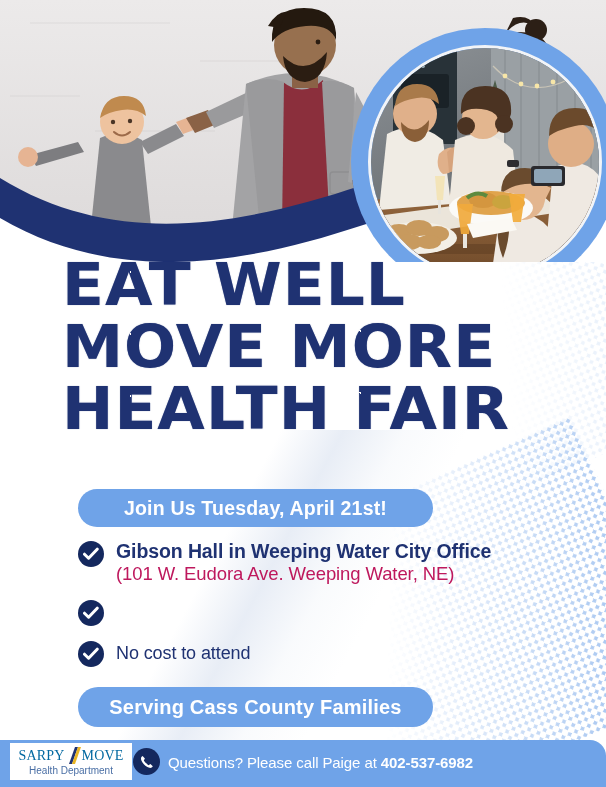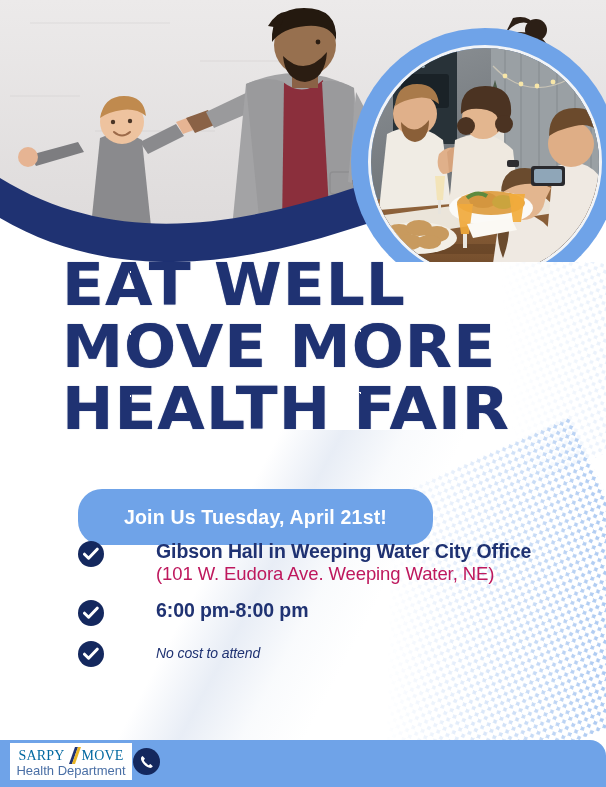--- a/index.html
+++ b/index.html
@@ -99,36 +99,36 @@
   .pill{
     position:absolute;
     background:#6FA3E8;
     color:#ffffff;
     border-radius:24px;
     display:flex; align-items:center; justify-content:center;
     font-weight:bold;
     letter-spacing:.2px;
     box-sizing:border-box;
   }
-  .pill-date{ left:78px; top:489px; width:355px; height:56px; font-size:19.5px; }
+  .pill-date{ left:78px; top:489px; width:355px; height:38px; font-size:19.5px; }
   .pill-serving{ left:78px; top:687px; width:355px; height:40px; font-size:20px; }
 
   
   .bullets{position:absolute;left:78px;top:540px;width:500px;}
   .b-row{display:flex; align-items:flex-start; margin-bottom:14px;}
   .b-ico{
     flex:0 0 auto; width:26px;height:26px;border-radius:50%;
     background:#14285E; margin-right:12px; margin-top:1px;
     position:relative;
   }
   .b-ico svg{position:absolute;left:5px;top:6px;}
-  .b-txt{color:#1F3272;margin-left:40px;}
+  .b-txt{color:#1F3272;}
   .b-strong{font-weight:bold;font-size:19.5px;line-height:22px;letter-spacing:-.1px;}
   .b-sub{font-size:18.5px;line-height:23px;font-weight:normal;color:#be185d;letter-spacing:-.1px;}
-  .b-normal{font-size:14px;line-height:26px;font-weight:normal;letter-spacing:-.1px;font-style:italic;}
+  .b-normal{font-size:18px;line-height:26px;font-weight:normal;letter-spacing:-.1px;}
 
   
   .footer-bar{
     position:absolute;left:0;bottom:0;width:606px;height:47px;
     background:#6FA3E8;
     border-top-right-radius:16px;
   }
   .logo-box{
     position:absolute;left:10px;bottom:7px;
     width:122px;height:37px;background:#ffffff;
@@ -137,21 +137,21 @@
   }
   .logo-top{
     display:flex;align-items:center;justify-content:center;
     font-family:"Liberation Serif", serif;
     color:#0369a1; font-size:14px; line-height:17px; letter-spacing:.2px;
   }
   .logo-slash{
     display:inline-block;width:15px;height:17px;margin:0 1px;position:relative;
   }
   .logo-sub{
-    font-size:13px;color:#4a6fa5;line-height:11px;margin-top:1px;
+    font-size:10px;color:#4a6fa5;line-height:11px;margin-top:1px;
     font-family:"Liberation Sans", sans-serif;
   }
   .phone-ico{
     position:absolute;left:133px;bottom:12px;
     width:27px;height:27px;border-radius:50%;background:#14285E;
   }
   .phone-ico svg{position:absolute;left:7px;top:7px;}
   .footer-txt{
     position:absolute;left:168px;bottom:16px;
     color:#ffffff;font-size:15px;letter-spacing:-.1px;
@@ -412,33 +412,35 @@
         <span class="b-sub">(101 W. Eudora Ave. Weeping Water, NE)</span>
       </span>
     </div>
 
     <div class="b-row">
       <span class="b-ico">
         <svg width="16" height="14" viewBox="0 0 16 14">
             <path d="M1.5 7.2 L5.6 11.2 L14.2 2.2" stroke="#ffffff" stroke-width="3" fill="none" stroke-linecap="round" stroke-linejoin="round"></path>
           </svg>
       </span>
-      <span class="b-txt b-strong">6:00 pm-8:00 pm</span>
     </div>
 
     <div class="b-row">
       <span class="b-ico">
         <svg width="16" height="14" viewBox="0 0 16 14">
             <path d="M1.5 7.2 L5.6 11.2 L14.2 2.2" stroke="#ffffff" stroke-width="3" fill="none" stroke-linecap="round" stroke-linejoin="round"></path>
           </svg>
       </span>
       <span class="b-txt b-normal">No cost to attend</span>
     </div>
   </div>
 
+  <div class="pill pill-serving">
+    <span>Serving Cass County Families</span>
+  </div>
 
   <div class="footer-bar"></div>
 
   <div class="logo-box">
     <div class="logo-top">
       <span>SARPY</span>
       <span class="logo-slash">
         <svg width="15" height="17" viewBox="0 0 15 17">
           <path d="M3 17 L9 0 L12 0 L6 17 Z" fill="#1F3272"></path>
           <path d="M6 17 L12 0 L15 0 L9 17 Z" fill="#E8B422"></path>
@@ -448,14 +450,18 @@
     </div>
     <div class="logo-sub">Health Department</div>
   </div>
 
   <span class="phone-ico">
     <svg width="14" height="14" viewBox="0 0 14 14">
       <path d="M2.6 1.1 C1.4 1.8 0.7 3.1 1.1 4.5 C2 8 5.9 11.9 9.4 12.8 C10.8 13.2 12.1 12.5 12.8 11.3 L10.4 9.1 L8.6 10.2 C7.2 9.4 4.6 6.8 3.8 5.4 L4.9 3.6 Z" fill="#ffffff"></path>
     </svg>
   </span>
 
+  <div class="footer-txt">
+    <span>Questions? Please call Paige at</span>
+    <b>402-537-6982</b>
+  </div>
 
 </div>
 
 </body></html>

